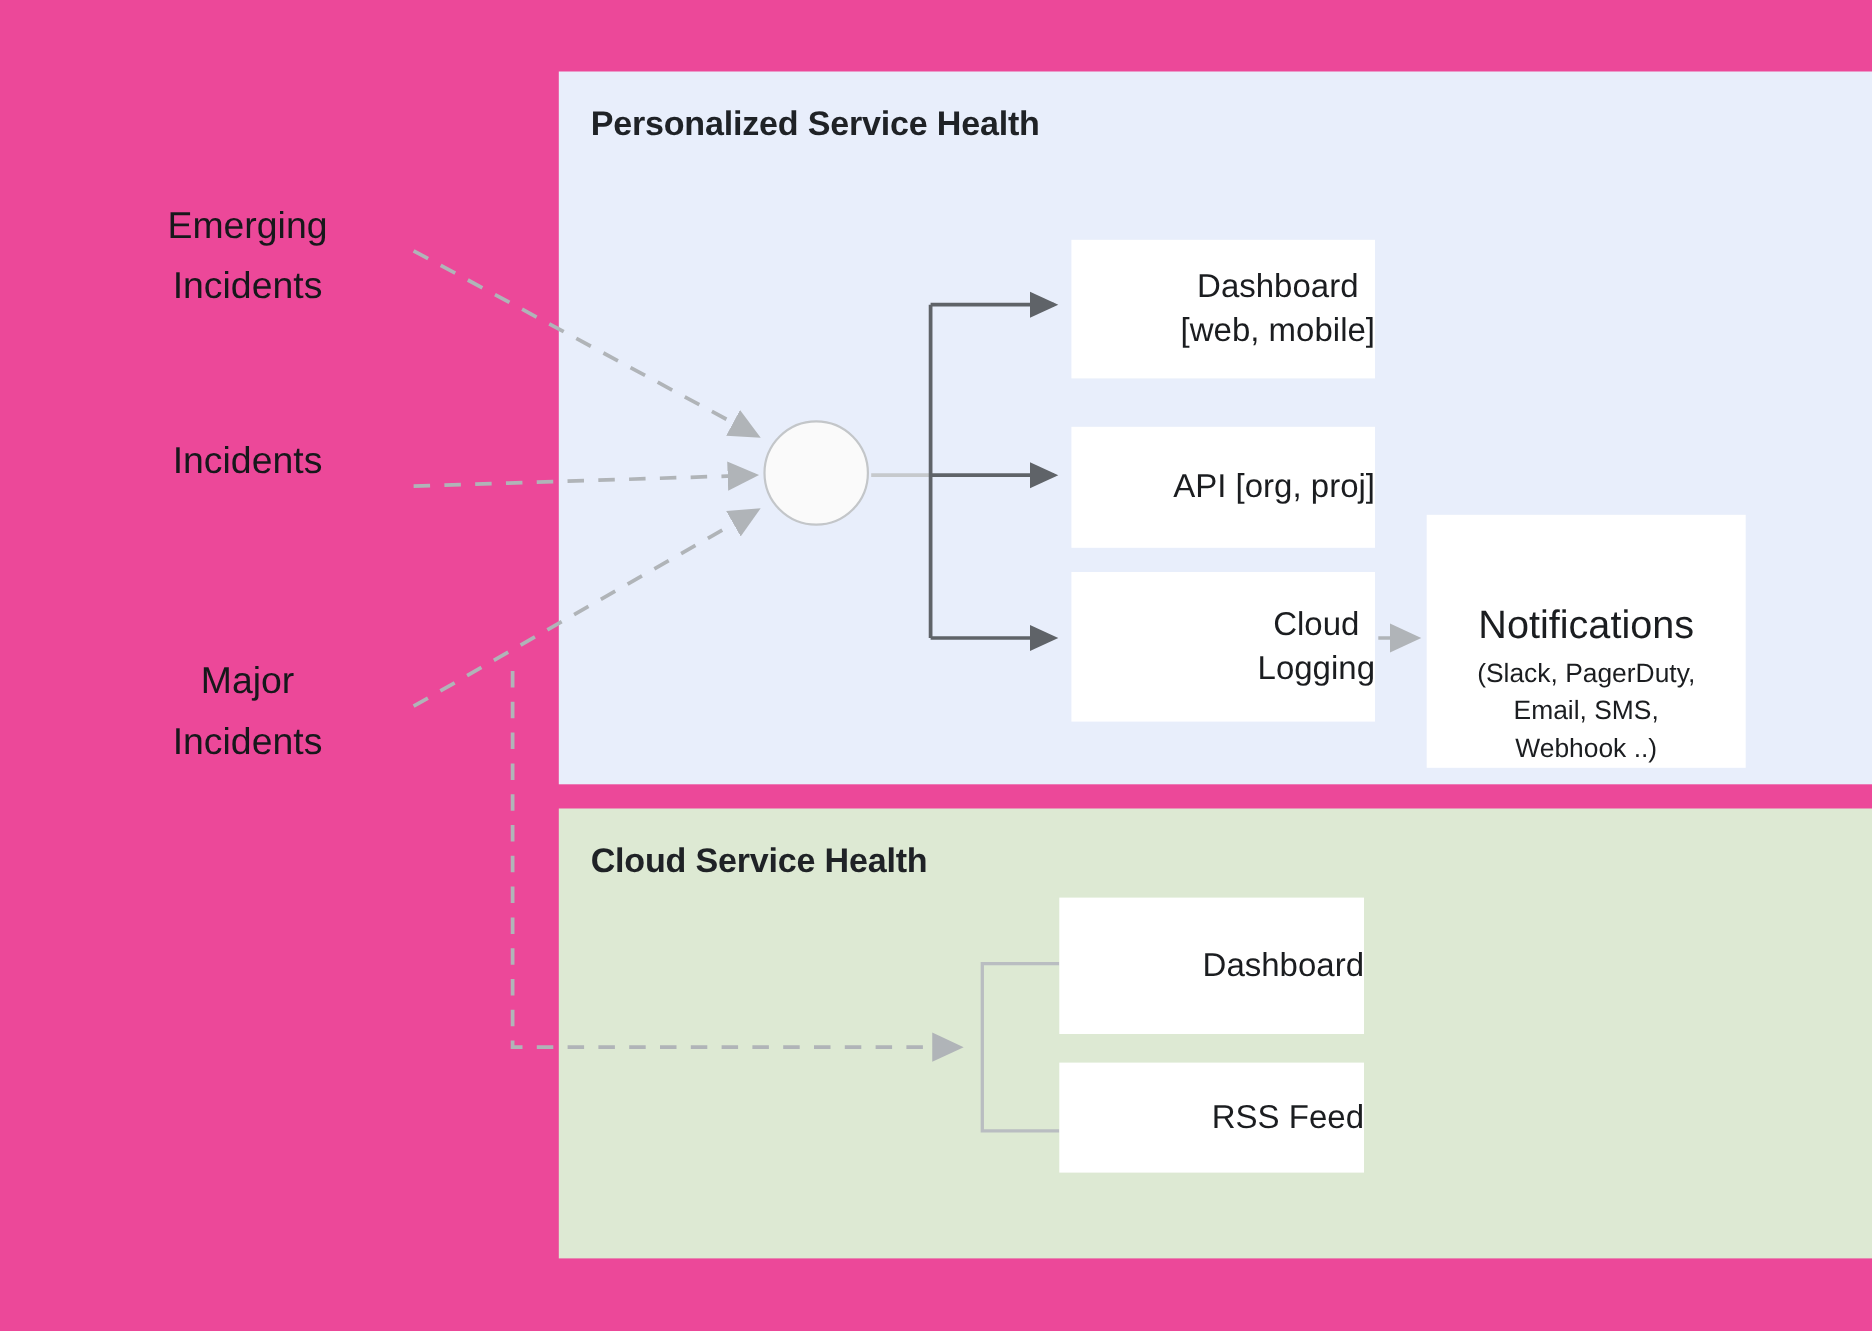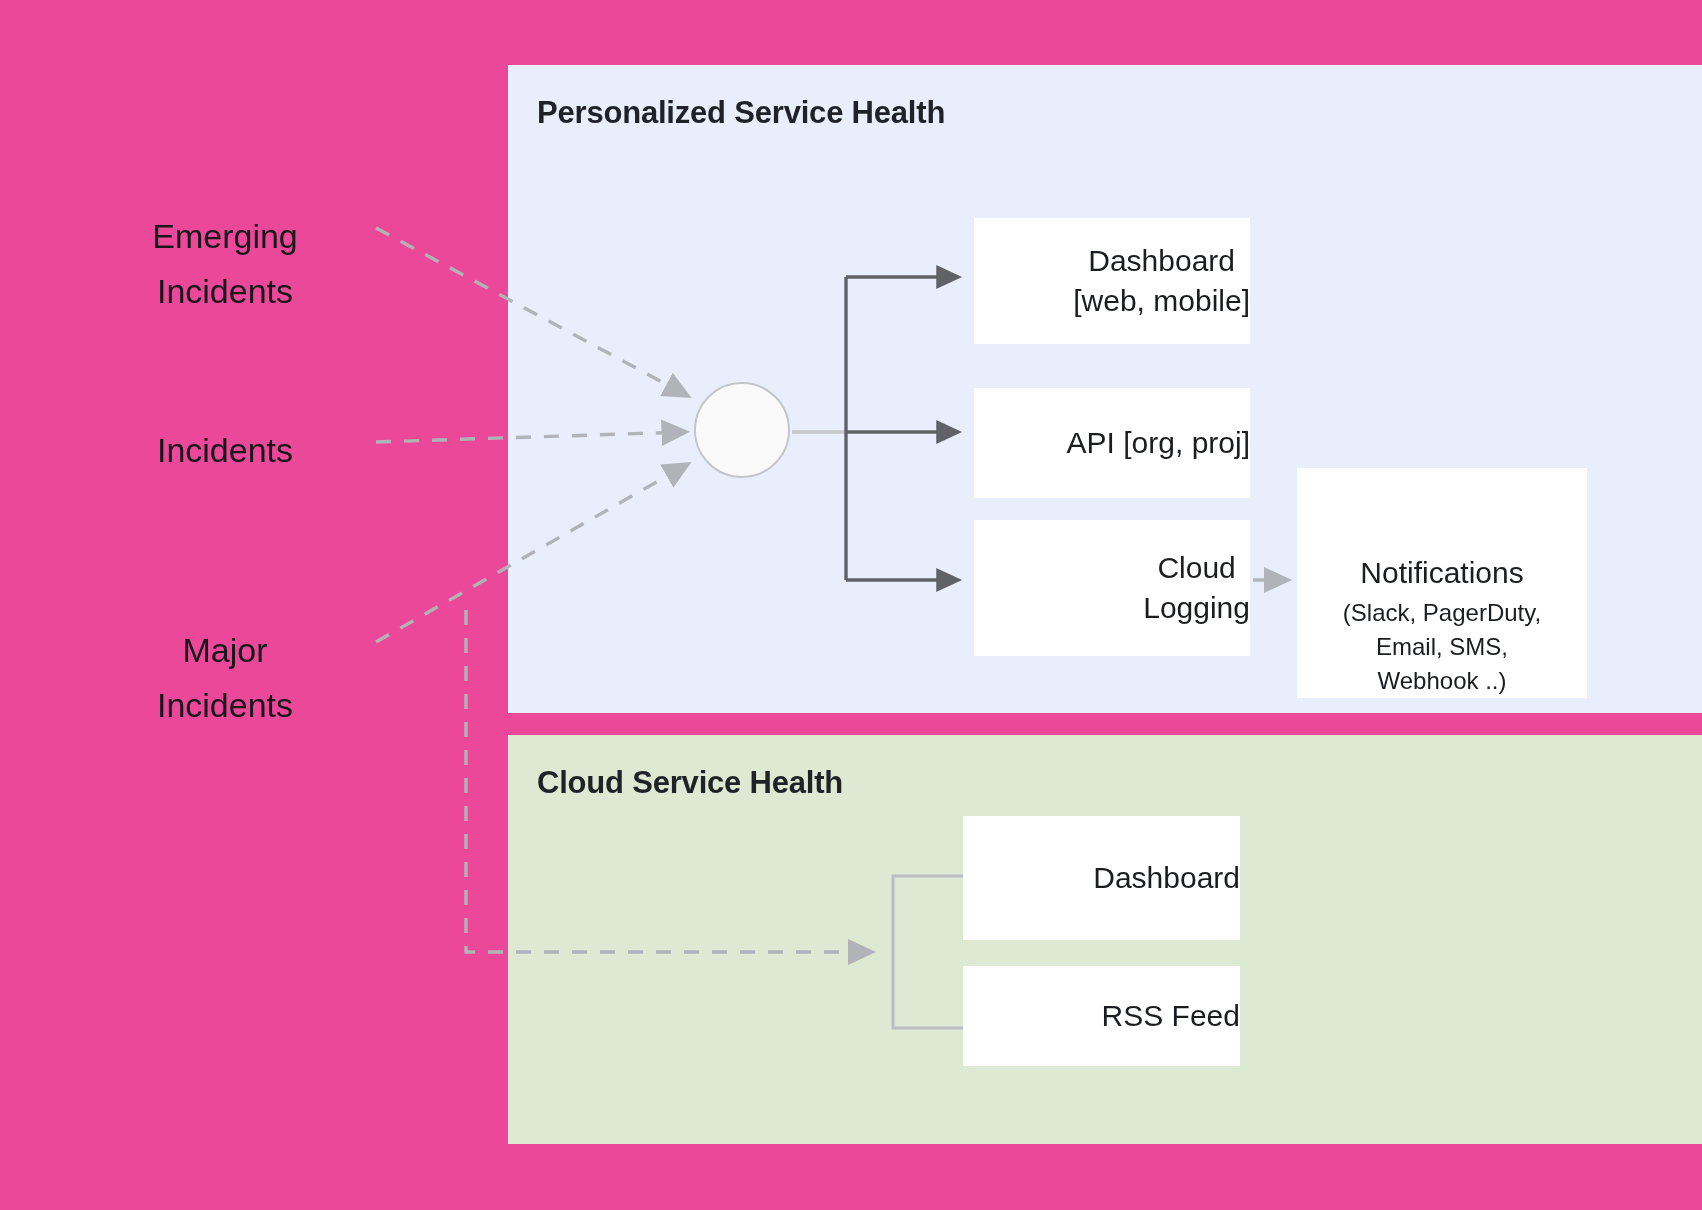--- a/index.html
+++ b/index.html
@@ -51,21 +51,20 @@
   }
 
   
   .incident-label {
     position: absolute;
     text-align: center;
     font-size: 34px;
     line-height: 1.62;
     color: #16181b;
     white-space: nowrap;
-    margin-top: 31px;
   }
   #label-emerging { left: 60px; top: 178px; width: 330px; }
   #label-confirmed { left: 60px; top: 392px; width: 330px; }
   #label-major { left: 60px; top: 592px; width: 330px; }
 
   
   .node-box {
     position: absolute;
     box-sizing: border-box;
     background: #ffffff;
@@ -78,21 +77,21 @@
     line-height: 1.33;
   }
   #box-dashboard-web   { left: 974px; top: 218px; width: 276px; height: 126px; }
   #box-api             { left: 974px; top: 388px; width: 276px; height: 110px; }
   #box-cloud-logging   { left: 974px; top: 520px; width: 276px; height: 136px; }
   #box-notifications   { left: 1297px; top: 468px; width: 290px; height: 230px;
                          flex-direction: column; }
   #box-csh-dashboard   { left: 963px; top: 816px; width: 277px; height: 124px; }
   #box-csh-rss         { left: 963px; top: 966px; width: 277px; height: 100px; }
 
-  .notif-title { font-size: 30px; line-height: 1.3; }
+  .notif-title { font-size: 36px; line-height: 1.3; }
   .notif-sub {
     font-size: 24px;
     line-height: 1.42;
     margin-top: 4px;
     color: #1b1d20;
   }
 
   
   #connectors {
     position: absolute;

